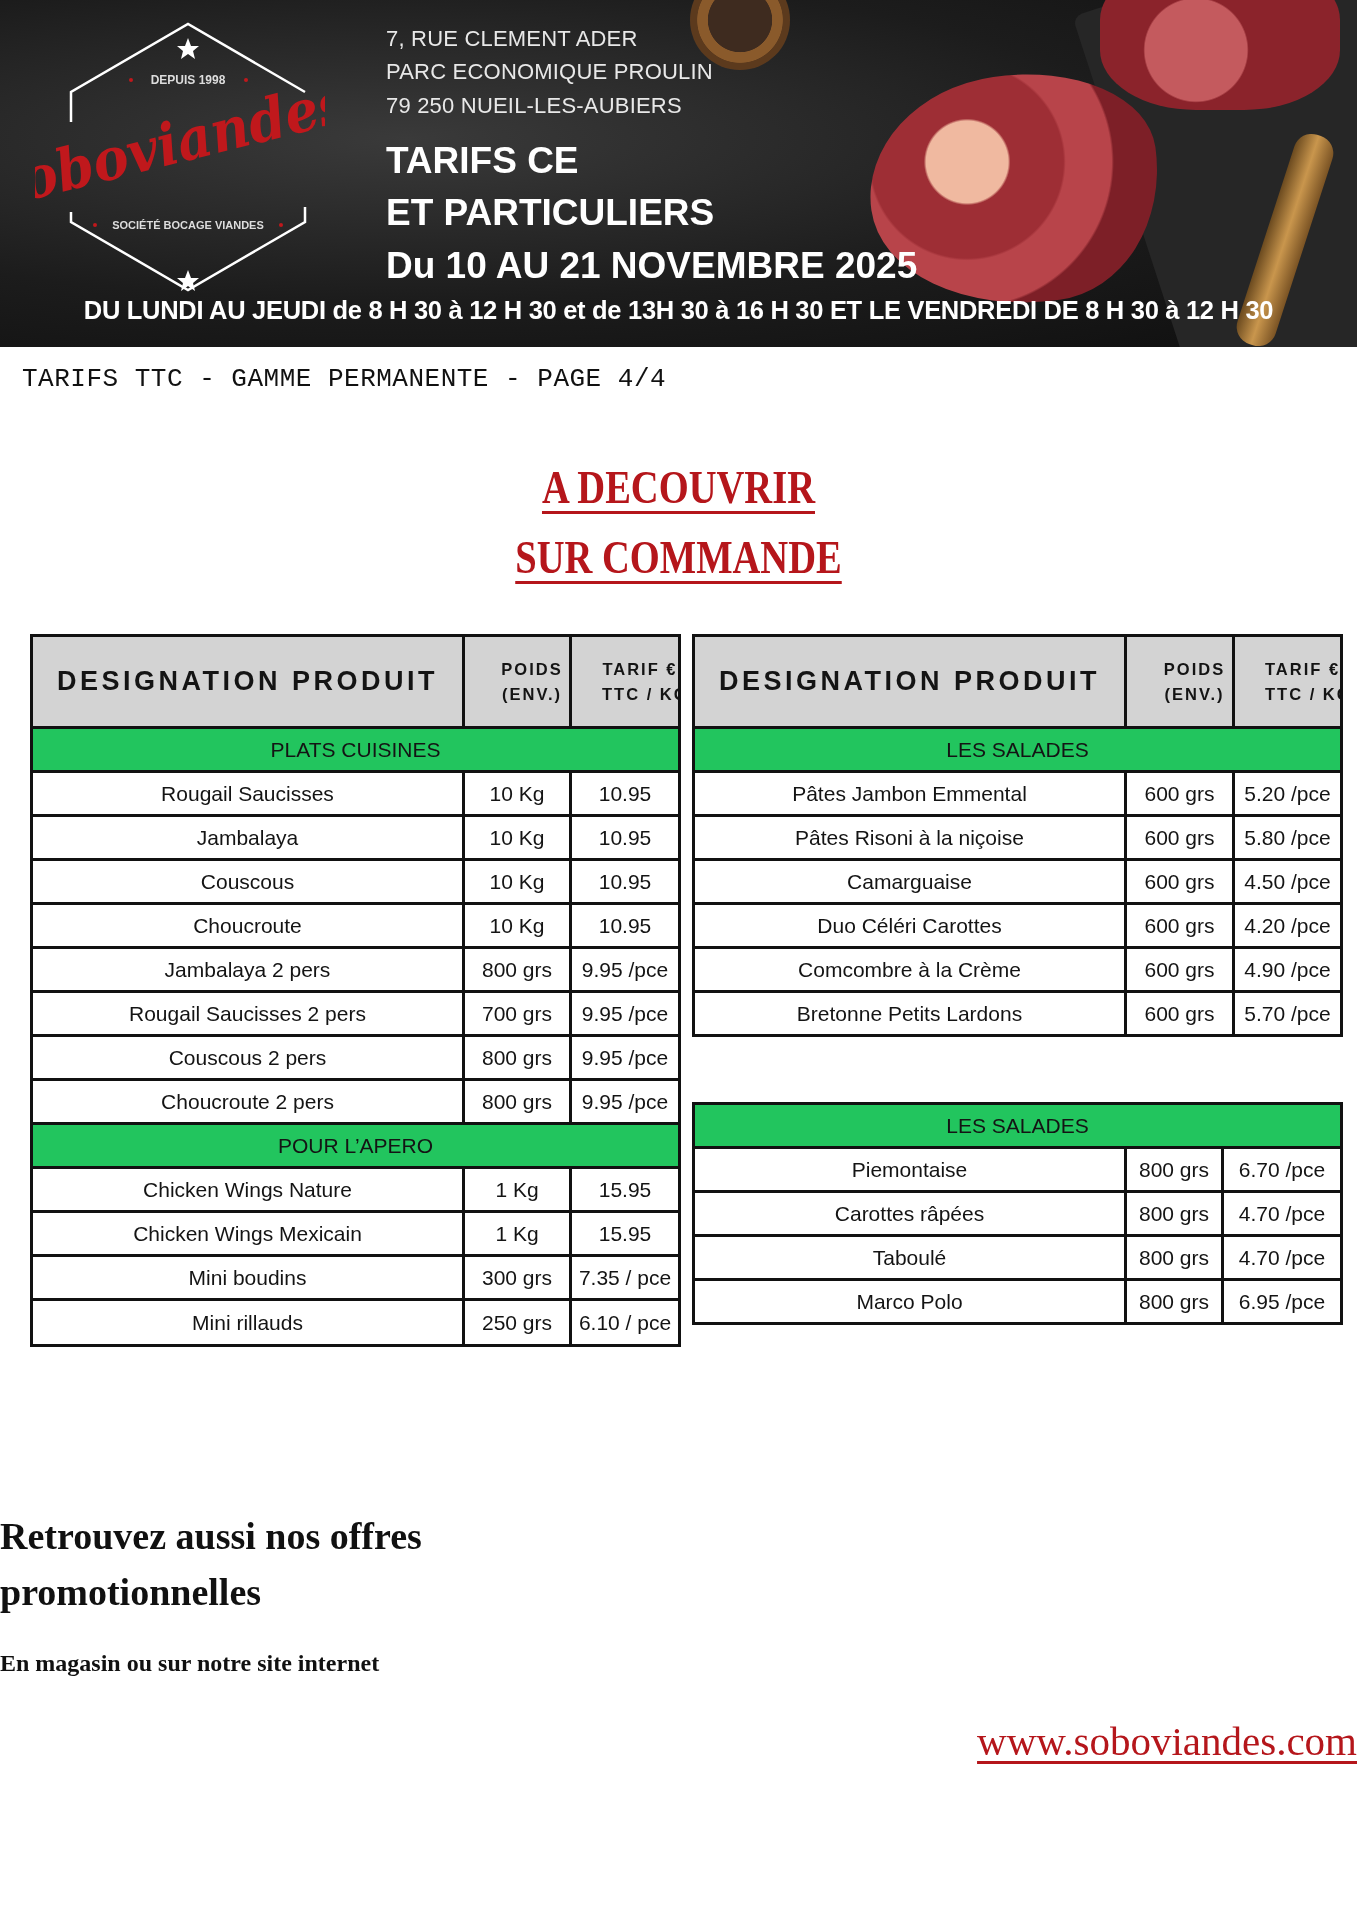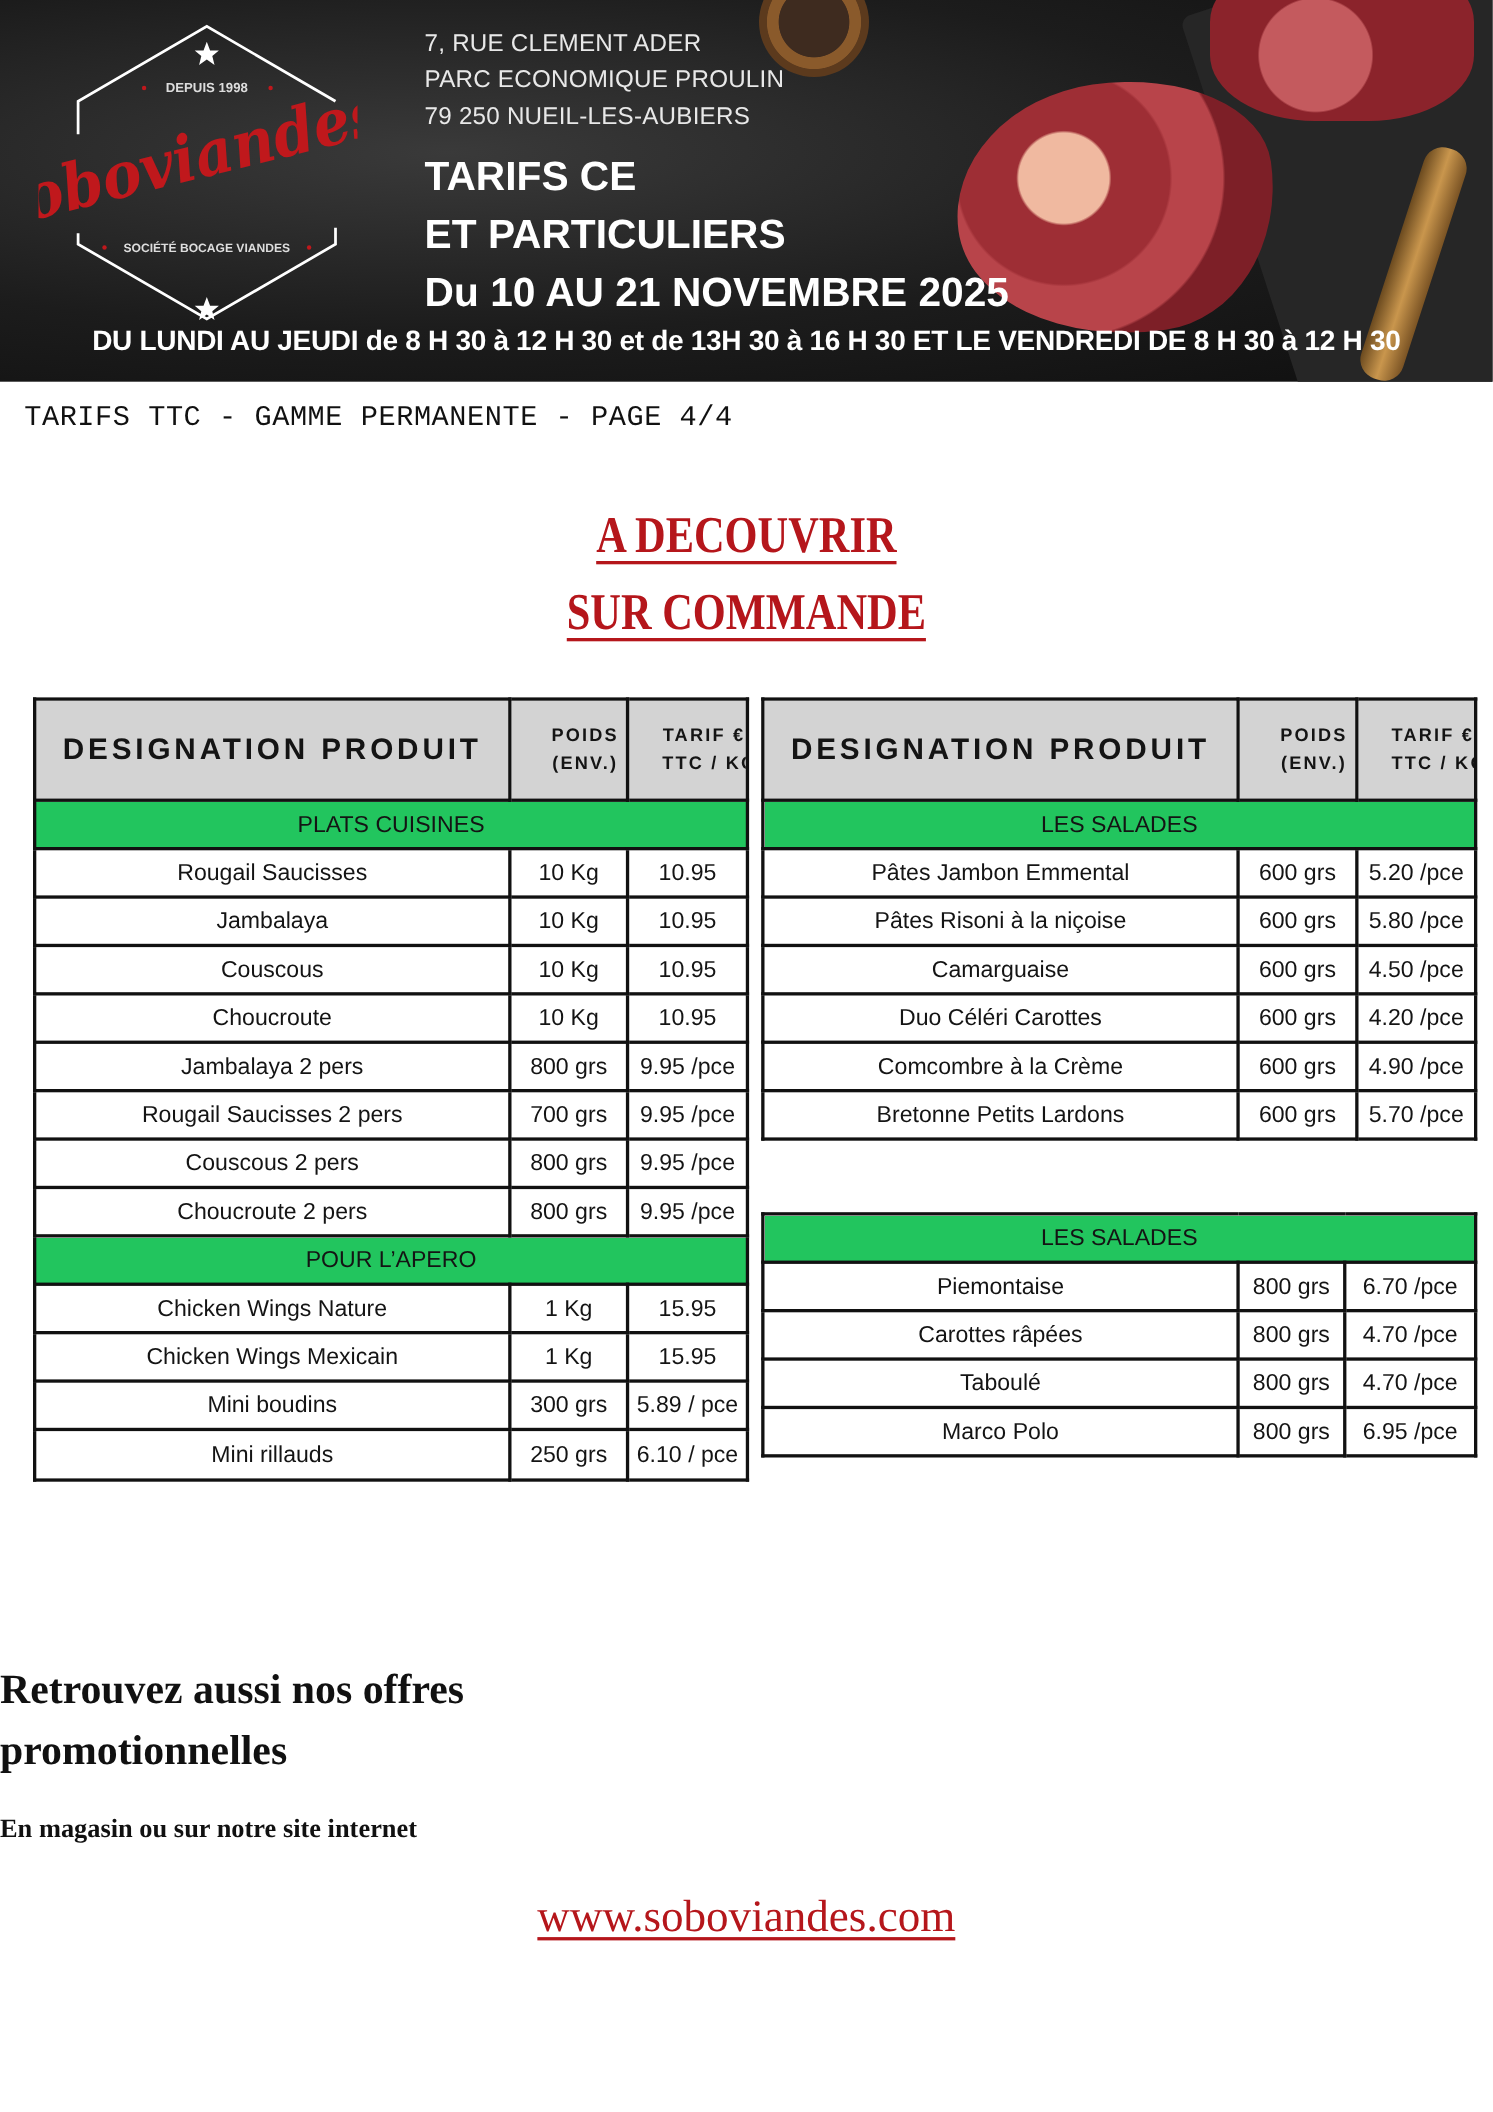--- a/index.html
+++ b/index.html
@@ -21,21 +21,21 @@
   .title { position:absolute; left:0; width:1357px; text-align:center; color:#b5161b; font-family:"Liberation Serif", serif; font-weight:bold; font-size:47px; text-decoration:underline; text-decoration-thickness:3px; text-underline-offset:8px; transform:scaleX(0.82); }
   table.pt { position:absolute; border-collapse:collapse; table-layout:fixed; }
   table.pt td, table.pt th { border:3px solid #111; text-align:center; padding:0; font-family:"Liberation Sans Narrow","Liberation Sans", sans-serif; font-size:21px; color:#141414; overflow:hidden; white-space:nowrap; }
   table.pt th { background:#d3d3d3; font-weight:bold; }
   th .hd-main { font-size:27px; letter-spacing:3.5px; }
   th .hd-sub { font-size:16.5px; letter-spacing:2px; line-height:25px; display:block;padding-left:30px; }
   tr.cat td { background:#22c55e; font-size:21px; }
   tr.row td { background:#fff; height:41px; }
   .promo1 { position:absolute; left:0; width:1357px; text-align:left; font-family:"Liberation Serif", serif; font-weight:bold; font-size:38px; color:#111; line-height:56px; top:1508px; }
   .promo2 { position:absolute; left:0; width:1357px; font-family:"Liberation Serif", serif; font-weight:bold; font-size:24px; color:#111; top:1650px; }
-  .site { position:absolute; left:0; width:1357px; text-align:center; font-family:"Liberation Serif", serif; font-size:41px; color:#b5161b; text-decoration:underline; text-decoration-thickness:3px; text-underline-offset:6px; top:1717px; }
+  .site { position:absolute; left:0; width:1357px; text-align:right; font-family:"Liberation Serif", serif; font-size:41px; color:#b5161b; text-decoration:underline; text-decoration-thickness:3px; text-underline-offset:6px; top:1717px; }
 </style>
 </head>
 <body>
 
 <div class="banner">
   <div class="slate"></div>
   <div class="bowl"></div>
   <div class="meat2"></div>
   <div class="meat1"></div>
   <div class="knife"></div>
@@ -138,21 +138,21 @@
         <td>15.95</td>
       </tr>
   <tr class="row">
         <td>Chicken Wings Mexicain</td>
         <td>1 Kg</td>
         <td>15.95</td>
       </tr>
   <tr class="row">
         <td>Mini boudins</td>
         <td>300 grs</td>
-        <td>5.89 / pce</td>
+        <td>7.35 / pce</td>
       </tr>
   <tr class="row" style="height:46px">
         <td>Mini rillauds</td>
         <td>250 grs</td>
         <td>6.10 / pce</td>
       </tr>
 </tbody>
   </table>
 
 <table class="pt" style="left:692px; top:634px; width:648px;">

